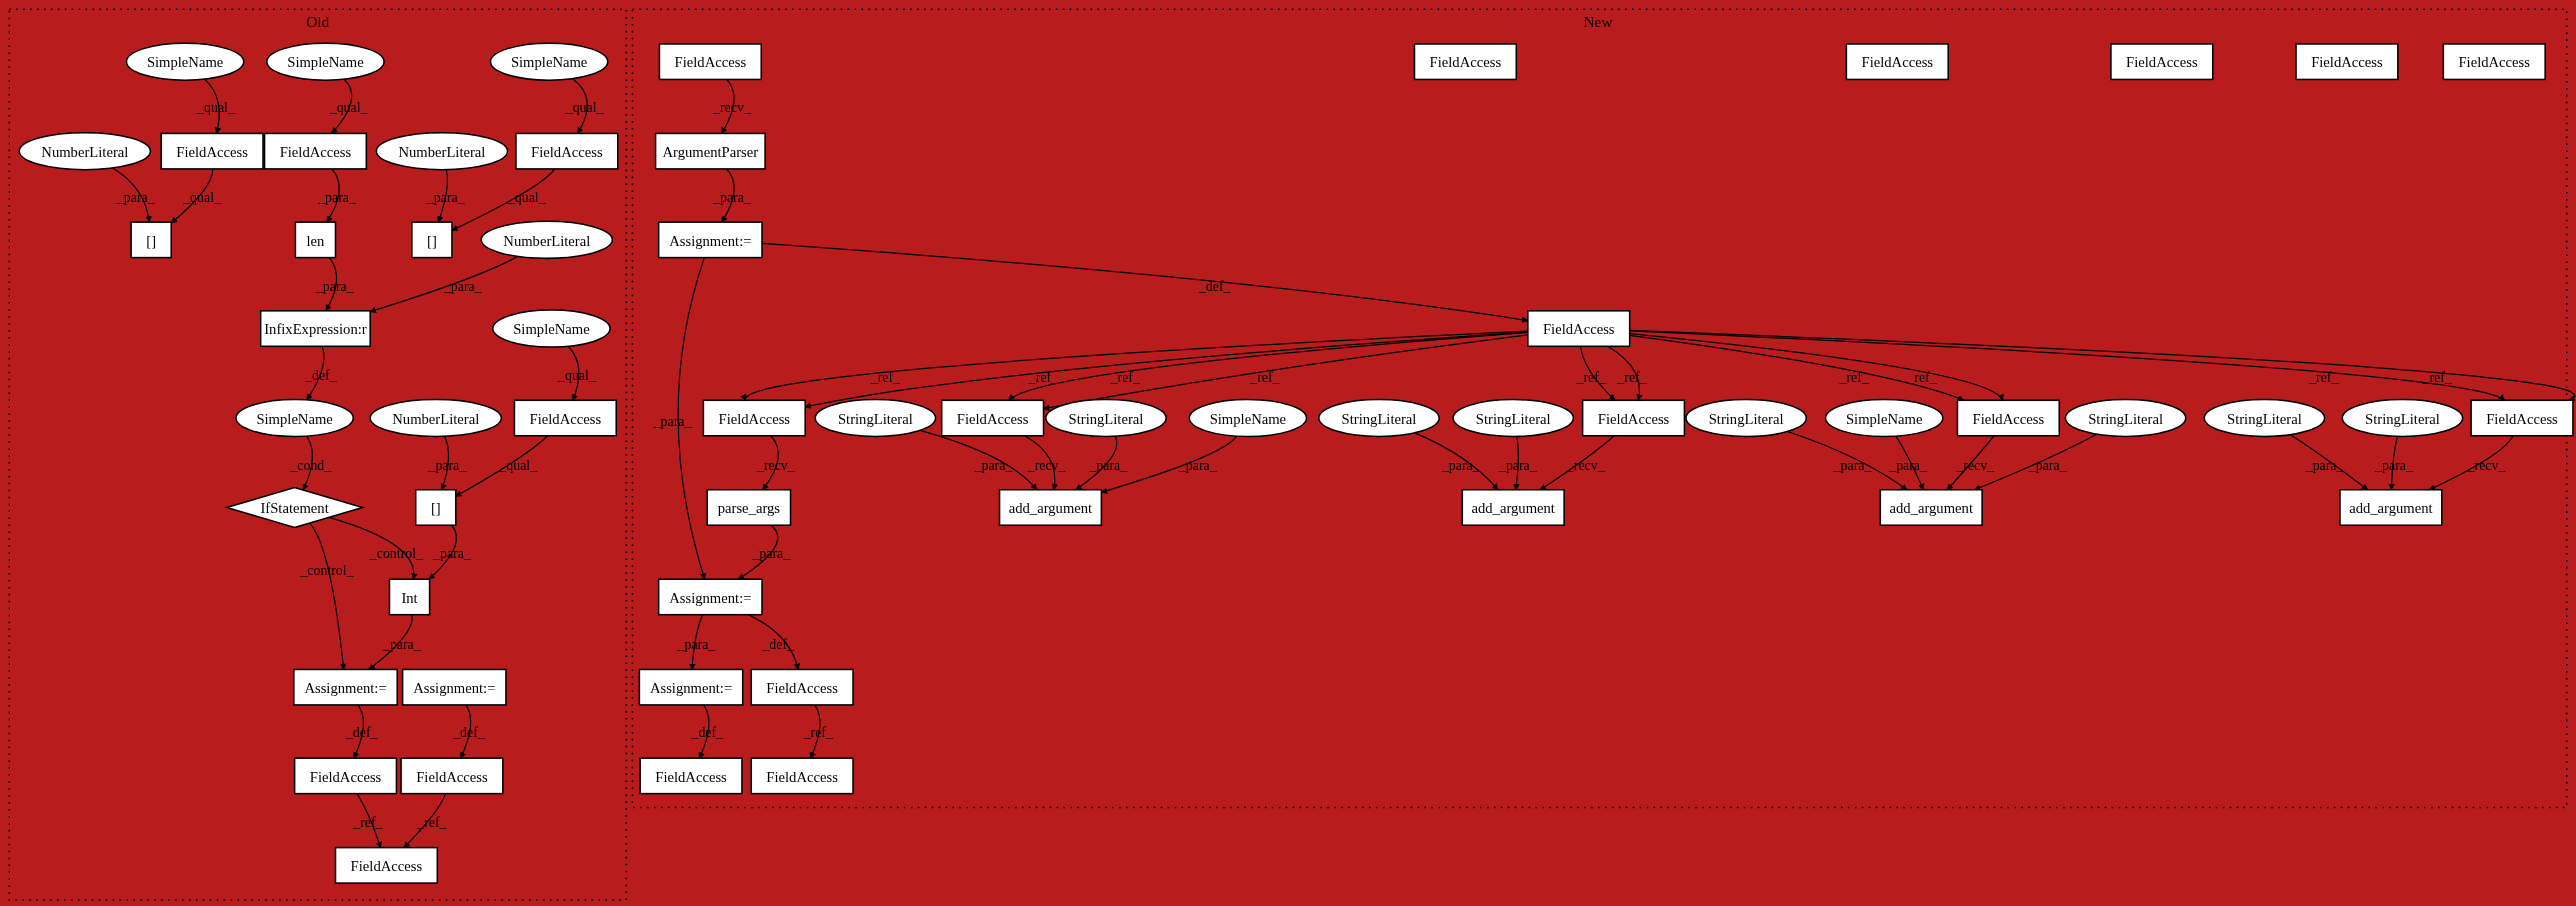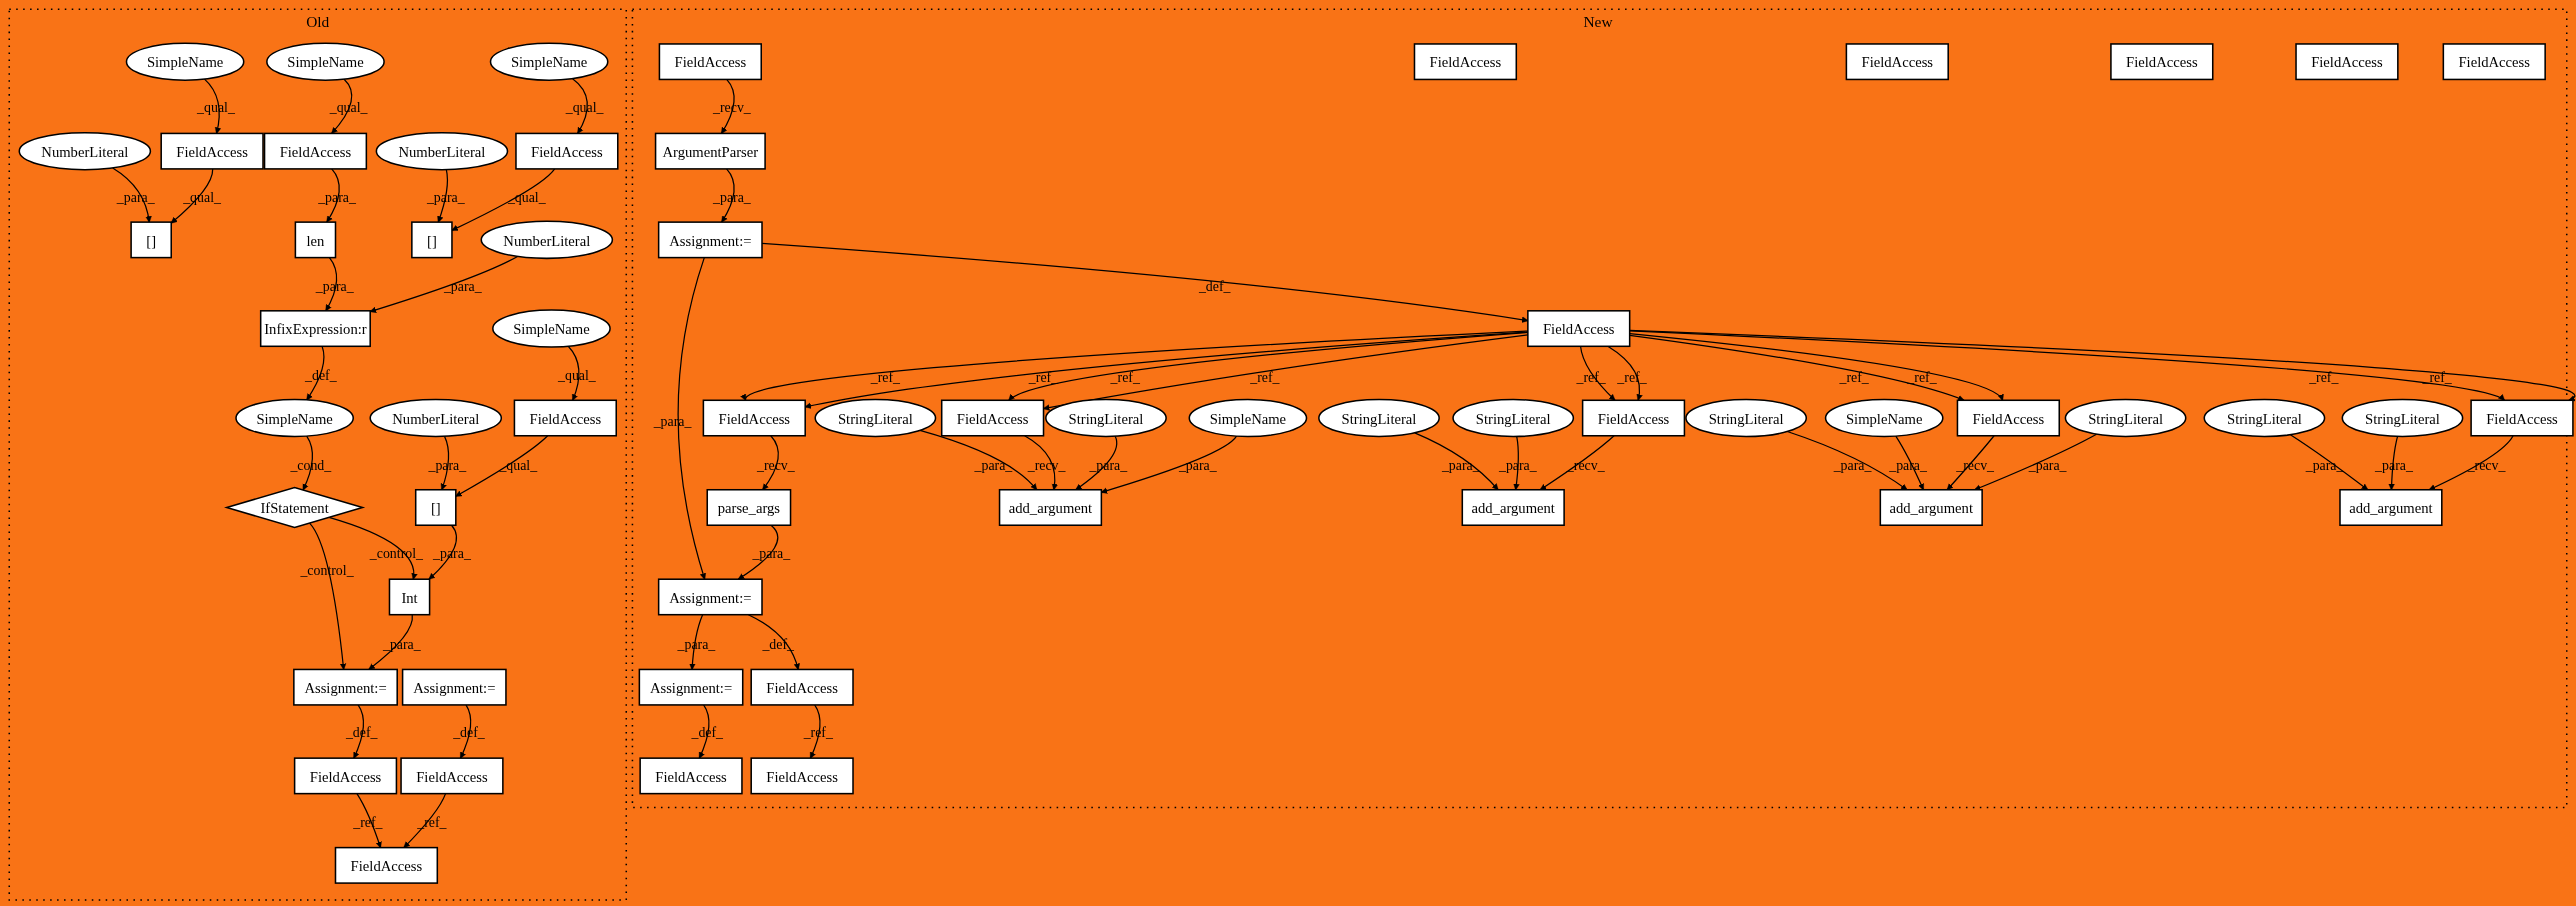--- a/index.html
+++ b/index.html
@@ -4,21 +4,21 @@
 <style>
   html, body {
     margin: 0;
     padding: 0;
     background: #ffffff;
   }
   #root {
     position: relative;
     width: 2576px;
     height: 907px;
-    background: #f97316;
+    background: #b91c1c;
     font-family: "Liberation Serif", "DejaVu Serif", serif;
     overflow: hidden;
     text-align: right;
   }
   svg#graph {
     display: block;
     width: 2576px;
     height: 907px;
   }
   .cluster-box {

